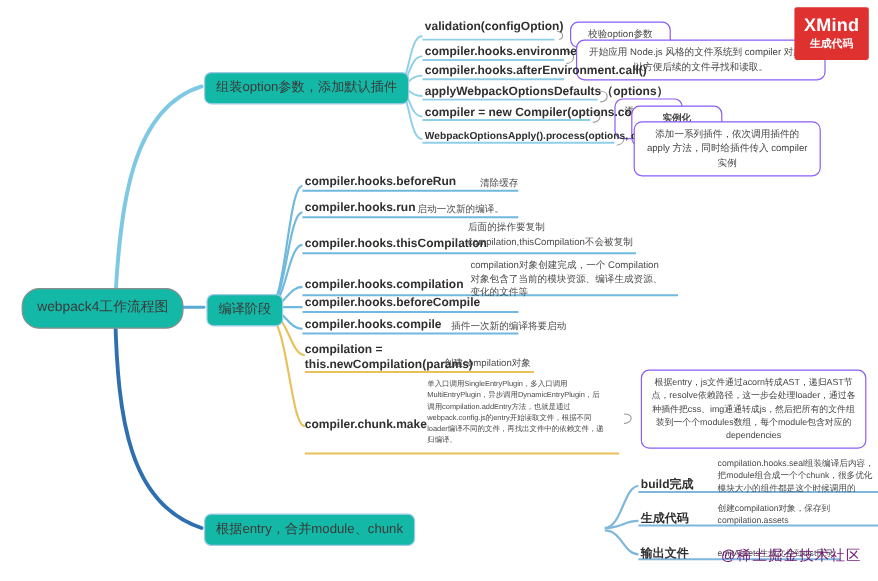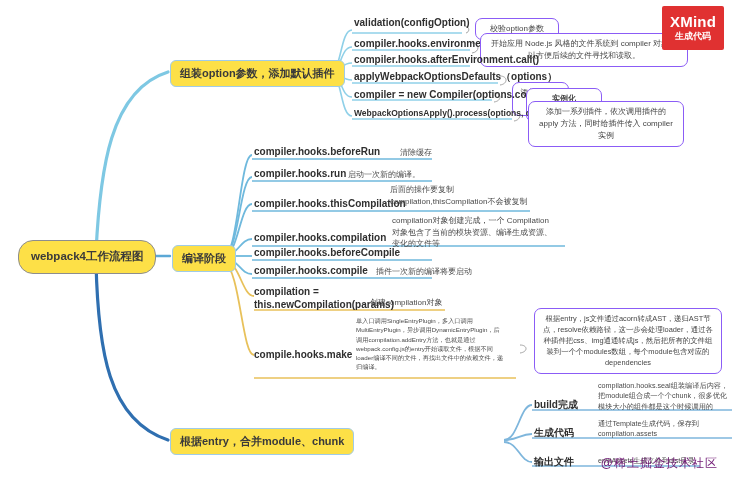--- a/index.html
+++ b/index.html
@@ -12,26 +12,26 @@
     position: relative;
     overflow: hidden;
     font-family: "Liberation Sans", "DejaVu Sans", sans-serif;
     color: #3b3b3b;
   }
   #canvas { position: absolute; inset: 0; }
   #wires { position: absolute; left: 0; top: 0; width: 732px; height: 484px; pointer-events: none; }
 
   .node {
     position: absolute;
-    background: #fde047;
+    background: #14b8a6;
     border: 1px solid #b9b9b9;
     border-radius: 6px;
     padding: 5px 9px;
     font-size: 11px;
-    font-weight: bold;
+    font-weight: normal;
     line-height: 1.35;
     white-space: nowrap;
     color: #3a3a3a;
   }
   .node.blue-b { border-color: #9fcbe8; }
   .node.root {
     border-color: #8d8d8d;
     font-size: 11.5px;
     padding: 8px 12px;
     border-radius: 7px;
@@ -193,31 +193,31 @@
   <div class="note" style="left:392px; top:215px; width:160px;">compilation对象创建完成，一个 Compilation 对象包含了当前的模块资源、编译生成资源、变化的文件等</div>
 
   <div class="leaf" style="left:254px; top:246px;">compiler.hooks.beforeCompile</div>
 
   <div class="leaf" style="left:254px; top:264px;">compiler.hooks.compile</div>
   <div class="note" style="left:376px; top:266px;text-align:center;">插件一次新的编译将要启动</div>
 
   <div class="leaf wrap" style="left:254px; top:285px; width:112px;">compilation = this.newCompilation(params)</div>
   <div class="note" style="left:370px; top:297px;">创建compilation对象</div>
 
-  <div class="leaf" style="left:254px; top:348px;">compile.hooks.make</div>
+  <div class="leaf" style="left:254px; top:348px;">compiler.chunk.make</div>
   <div class="note tiny" style="left:356px; top:316px; width:148px;">单入口调用SingleEntryPlugin，多入口调用MultiEntryPlugin，异步调用DynamicEntryPlugin，后调用compilation.addEntry方法，也就是通过webpack.config.js的entry开始读取文件，根据不同loader编译不同的文件，再找出文件中的依赖文件，递归编译。</div>
   <div class="bubble" style="left:534px; top:308px; width:188px; font-size:7.4px;">根据entry，js文件通过acorn转成AST，递归AST节点，resolve依赖路径，这一步会处理loader，通过各种插件把css、img通通转成js，然后把所有的文件组装到一个个modules数组，每个module包含对应的dependencies</div>
 
   <div class="node blue-b" style="left:170px; top:428px;">根据entry，合并module、chunk</div>
 
   <div class="leaf" style="left:534px; top:398px;">build完成</div>
   <div class="note mid" style="left:598px; top:381px; width:134px;">compilation.hooks.seal组装编译后内容，把module组合成一个个chunk，很多优化模块大小的组件都是这个时候调用的</div>
 
   <div class="leaf" style="left:534px; top:426px;">生成代码</div>
-  <div class="note mid" style="left:598px; top:419px; width:134px;">通过Template生成代码，保存到compilation.assets</div>
+  <div class="note mid" style="left:598px; top:419px; width:134px;">创建compilation对象，保存到compilation.assets</div>
 
   <div class="leaf" style="left:534px; top:455px;">输出文件</div>
   <div class="note mid" style="left:598px; top:456px;">emitAssets生成文件到dist目录</div>
 
   <div class="watermark-xmind">
     <div class="wm-title">XMind</div>
     <div class="wm-sub">生成代码</div>
   </div>
 
   <div class="watermark-bottom">@稀土掘金技术社区</div>

